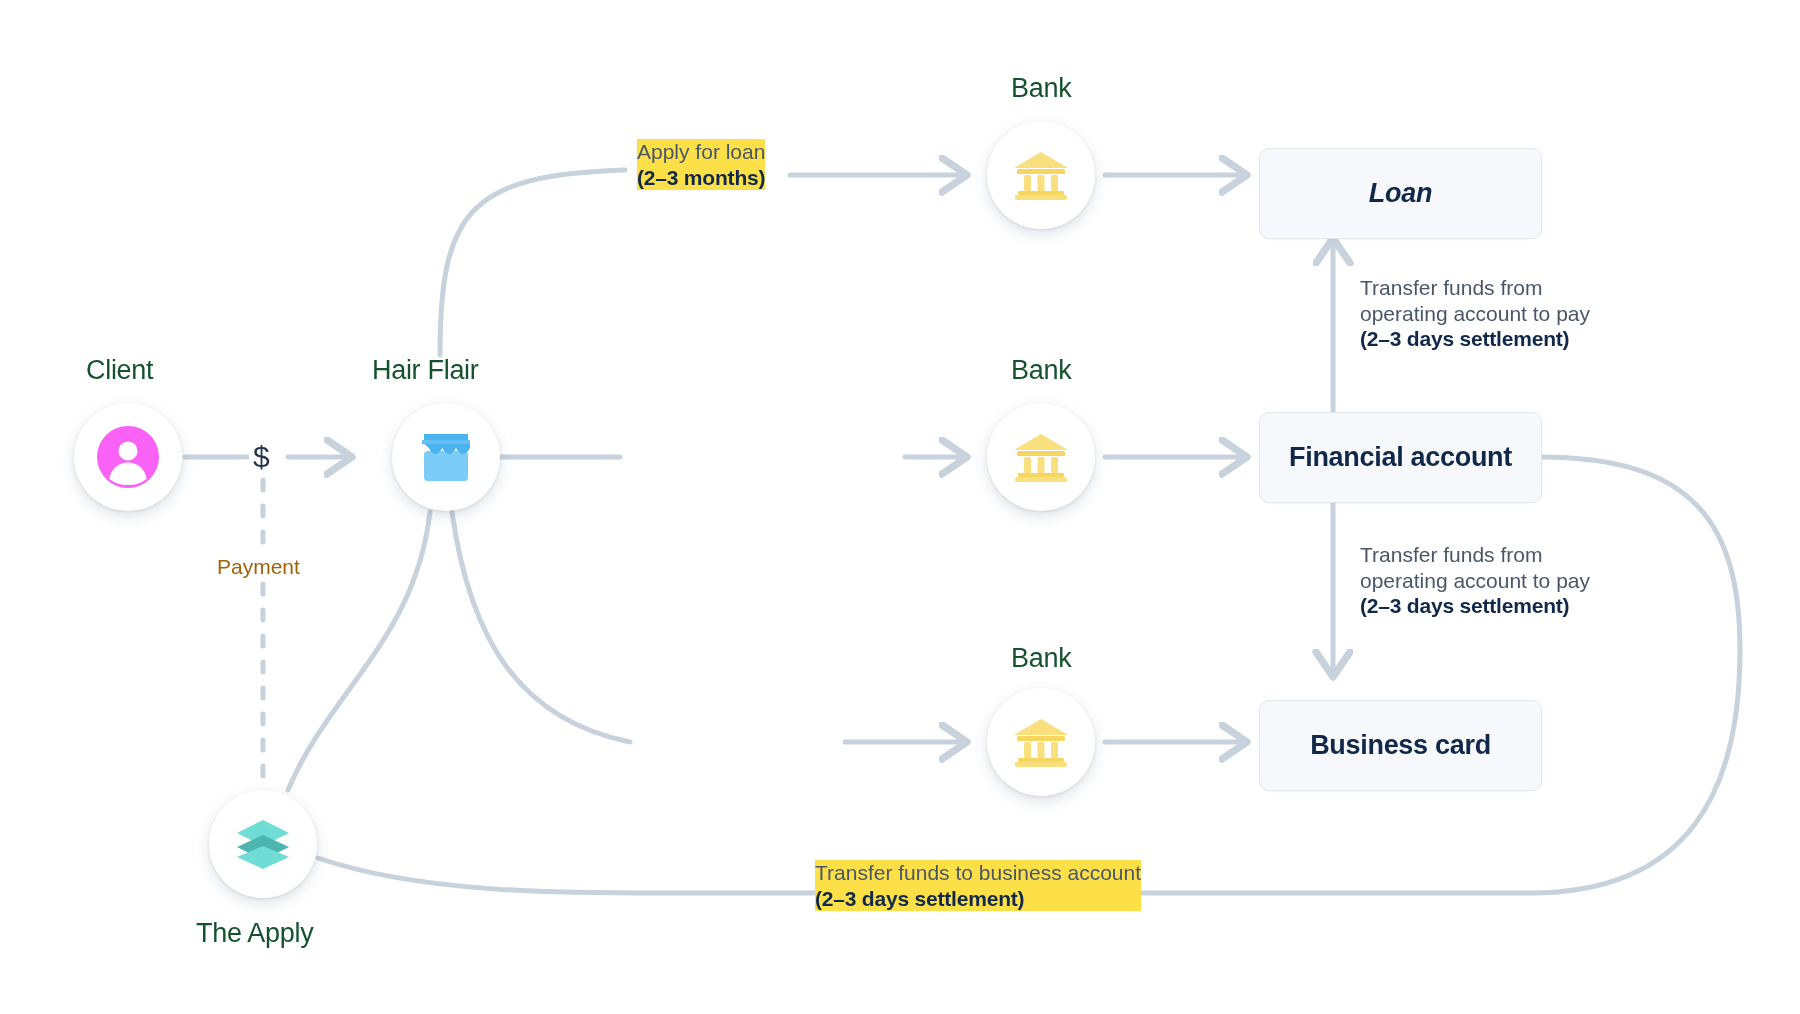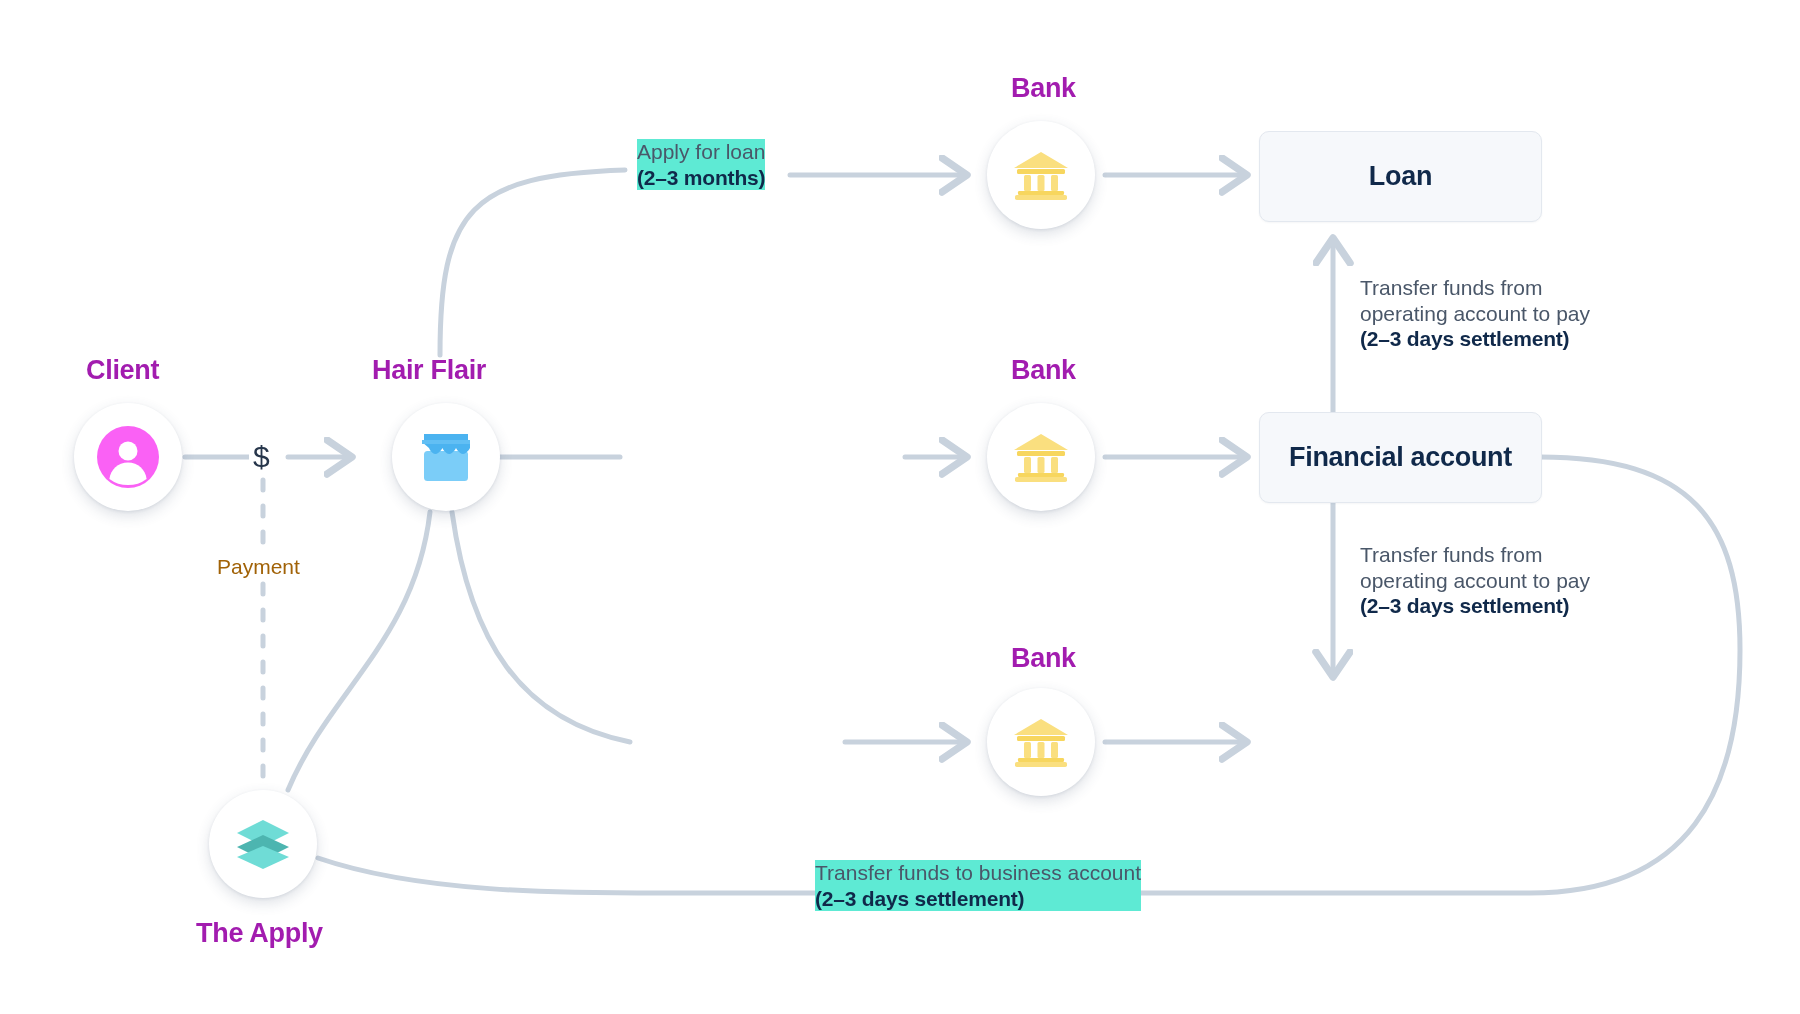--- a/index.html
+++ b/index.html
@@ -37,22 +37,22 @@
     align-items: center;
     justify-content: center;
     z-index: 4;
   }
   .node svg { display:block; }
 
   
   .node-title {
     position: absolute;
     font-size: 27px;
-    font-weight: bold;
-    color: #a21caf;
+    font-weight: normal;
+    color: #14532d;
     letter-spacing: -0.3px;
     white-space: nowrap;
     z-index: 5;
   }
 
   
   .result-box {
     position: absolute;
     background: #f6f8fb;
     border: 1px solid #e3e8ef;
@@ -79,21 +79,21 @@
     display: block;
     font-size: 21px;
     color: #4a5769;
   }
   .edge-label .ln.bold {
     font-weight: bold;
     color: #10294a;
     letter-spacing: -0.2px;
   }
   .edge-label.bg .ln {
-    background: #5eead4;
+    background: #fde047;
   }
 
   .dollar {
     position: absolute;
     font-size: 30px;
     color: #27364b;
     z-index: 6;
     background: #ffffff;
     padding: 0 4px;
   }
@@ -225,28 +225,31 @@
         <rect x="13" y="27" width="7" height="16" rx="1.5" fill="#fadf7f"></rect>
         <rect x="26.5" y="27" width="7" height="16" rx="1.5" fill="#fadf7f"></rect>
         <rect x="40" y="27" width="7" height="16" rx="1.5" fill="#fadf7f"></rect>
         <rect x="7" y="43" width="46" height="4" rx="1.2" fill="#f7d65e"></rect>
         <rect x="4" y="47" width="52" height="5" rx="1.8" fill="#fadf7f"></rect>
       </svg>
     </span>
   </div>
   <div class="node-title" style="left:1011px; top:643px;">Bank</div>
 
-  <div class="result-box" style="left:1259px; top:131px; width:281px; height:89px;">
+  <div class="result-box" style="left:1259px; top:148px; width:281px; height:89px;font-style:italic;">
     <span>Loan</span>
   </div>
 
   <div class="result-box" style="left:1259px; top:412px; width:281px; height:89px;">
     <span>Financial account</span>
   </div>
 
+  <div class="result-box" style="left:1259px; top:700px; width:281px; height:89px;">
+    <span>Business card</span>
+  </div>
 
   <div class="dollar" style="left:249px; top:440px;">$</div>
 
   <div class="plain-label" style="left:212px; top:555px;">Payment</div>
 
   <div class="edge-label bg" style="left:637px; top:139px;">
     <span class="ln">Apply for loan</span>
     <span class="ln bold">(2–3 months)</span>
   </div>
 

